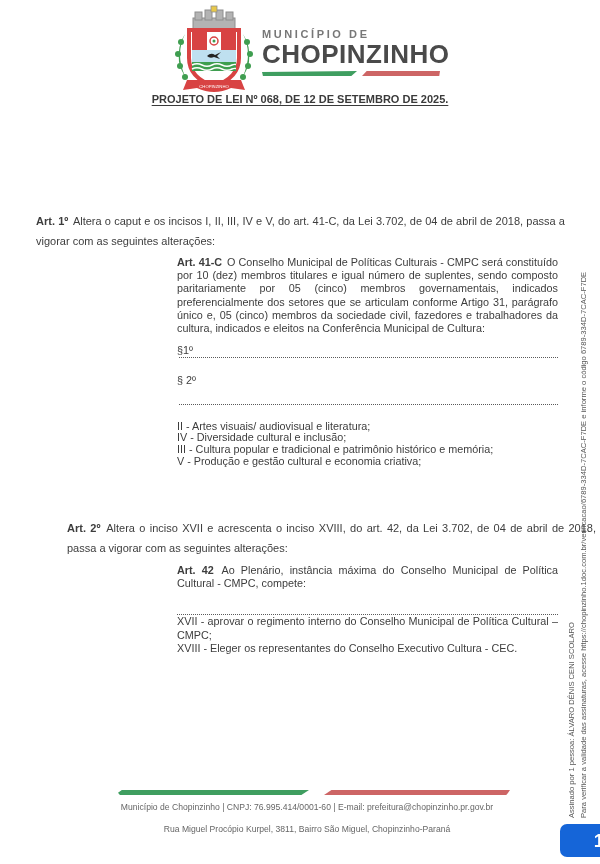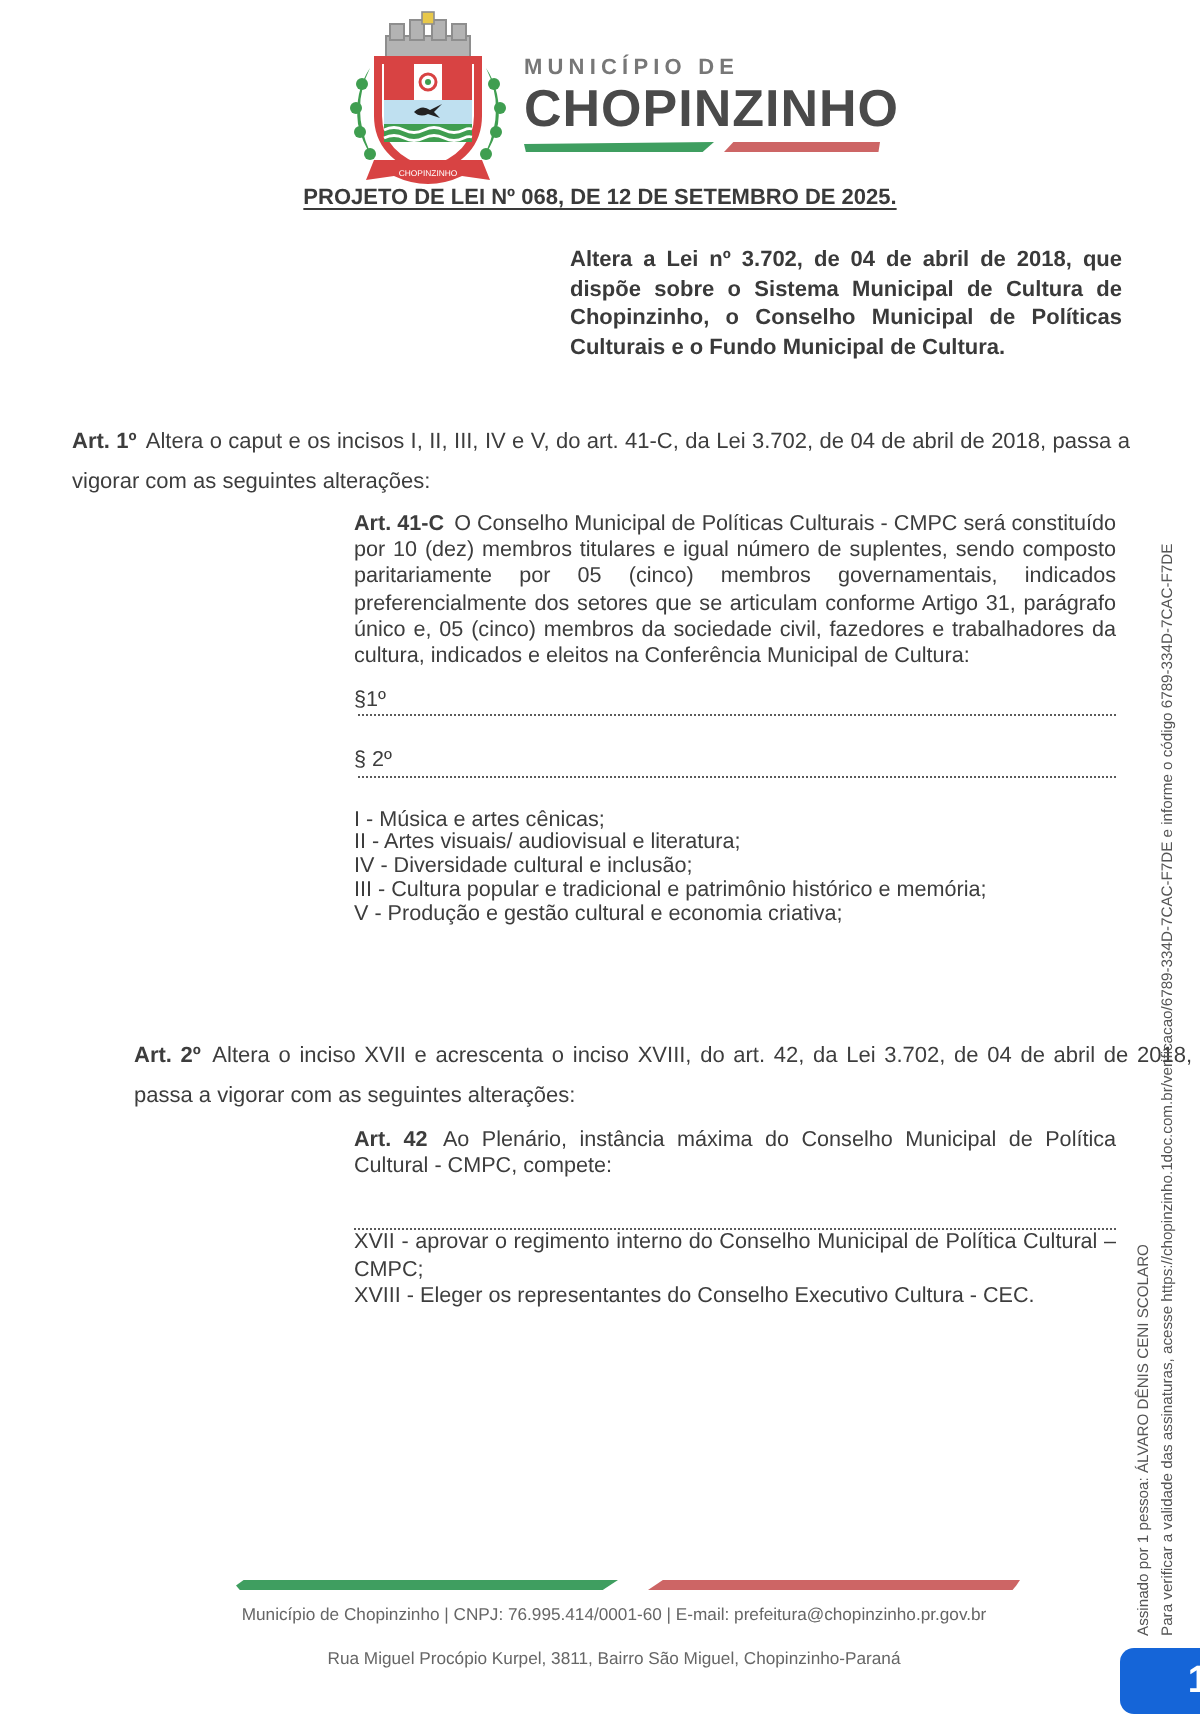--- a/index.html
+++ b/index.html
@@ -27,21 +27,21 @@
   .article b{margin-right:2px;}
   .art1{top:200px;}
   .art2{top:507px;margin-left:31px;}
   .quote-block{position:absolute;left:177px;width:381px;font-size:10.8px;line-height:13.2px;text-align:justify;}
   .qb1{top:256px;}
   .qb2{top:564px;}
   .quote-block p{margin:0;}
   .quote-block b{margin-right:2px;}
   .leader{display:flex;margin-top:9px;flex-direction:column;}
   .leader .dots{flex:1;border-bottom:1.6px dotted #5a5a5a;margin:0 0 3px 2px;}
-  .leader.second{margin-top:13px;}
+  .leader.second{margin-top:13px;gap:16px;}
   .dotted-full{border-bottom:1.6px dotted #5a5a5a;height:11px;margin-top:13px;}
   .incisos{margin-top:13px;line-height:11.8px;}
   .incisos div{margin:0;}
   .q-item{margin-top:13px;}
   
   .footer-stripes{position:absolute;left:118px;top:790px;width:392px;height:5px;display:flex;}
   .fstripe{height:5px;}
   .fstripe.green{width:191px;background:#3f9e60;clip-path:polygon(0 55%,2% 0,100% 0,96% 100%,1% 100%);}
   .fstripe.red{width:186px;margin-left:15px;background:#cd6565;clip-path:polygon(4% 0,100% 0,99% 55%,98% 100%,0 100%);}
   .footer-line{position:absolute;left:0;width:614px;text-align:center;font-size:8.6px;color:#666;}
@@ -108,36 +108,34 @@
     <div class="org-label">MUNICÍPIO DE</div>
     <div class="org-name">CHOPINZINHO</div>
     <div class="stripes">
       <div class="stripe green"></div>
       <div class="stripe red"></div>
     </div>
   </div>
 
   <div class="doc-title">PROJETO DE LEI Nº 068, DE 12 DE SETEMBRO DE 2025.</div>
 
-  <div class="ementa">Altera a Lei nº 3.702, de 04 de abril de 2018, que dispõe sobre o Sistema Municipal de Cultura de Chopinzinho, o Conselho Municipal de Políticas Culturais e o Fundo Municipal de Cultura.</div>
 
   <p class="article art1"><b>Art. 1º</b> <span>Altera o caput e os incisos I, II, III, IV e V, do art. 41-C, da Lei 3.702, de 04 de abril de 2018, passa a vigorar com as seguintes alterações:</span></p>
 
   <div class="quote-block qb1">
     <p><b>Art. 41-C</b> <span>O Conselho Municipal de Políticas Culturais - CMPC será constituído por 10 (dez) membros titulares e igual número de suplentes, sendo composto paritariamente por 05 (cinco) membros governamentais, indicados preferencialmente dos setores que se articulam conforme Artigo 31, parágrafo único e, 05 (cinco) membros da sociedade civil, fazedores e trabalhadores da cultura, indicados e eleitos na Conferência Municipal de Cultura:</span></p>
     <div class="leader">
       <span>§1º</span>
       <span class="dots"></span>
     </div>
     <div class="leader second">
       <span>§ 2º</span>
       <span class="dots"></span>
     </div>
     <div class="incisos">
-      <div>I - Música e artes cênicas;</div>
       <div>II - Artes visuais/ audiovisual e literatura;</div>
       <div>IV - Diversidade cultural e inclusão;</div>
       <div>III - Cultura popular e tradicional e patrimônio histórico e memória;</div>
       <div>V - Produção e gestão cultural e economia criativa;</div>
     </div>
   </div>
 
   <p class="article art2"><b>Art. 2º</b> <span>Altera o inciso XVII e acrescenta o inciso XVIII, do art. 42, da Lei 3.702, de 04 de abril de 2018, passa a vigorar com as seguintes alterações:</span></p>
 
   <div class="quote-block qb2">

